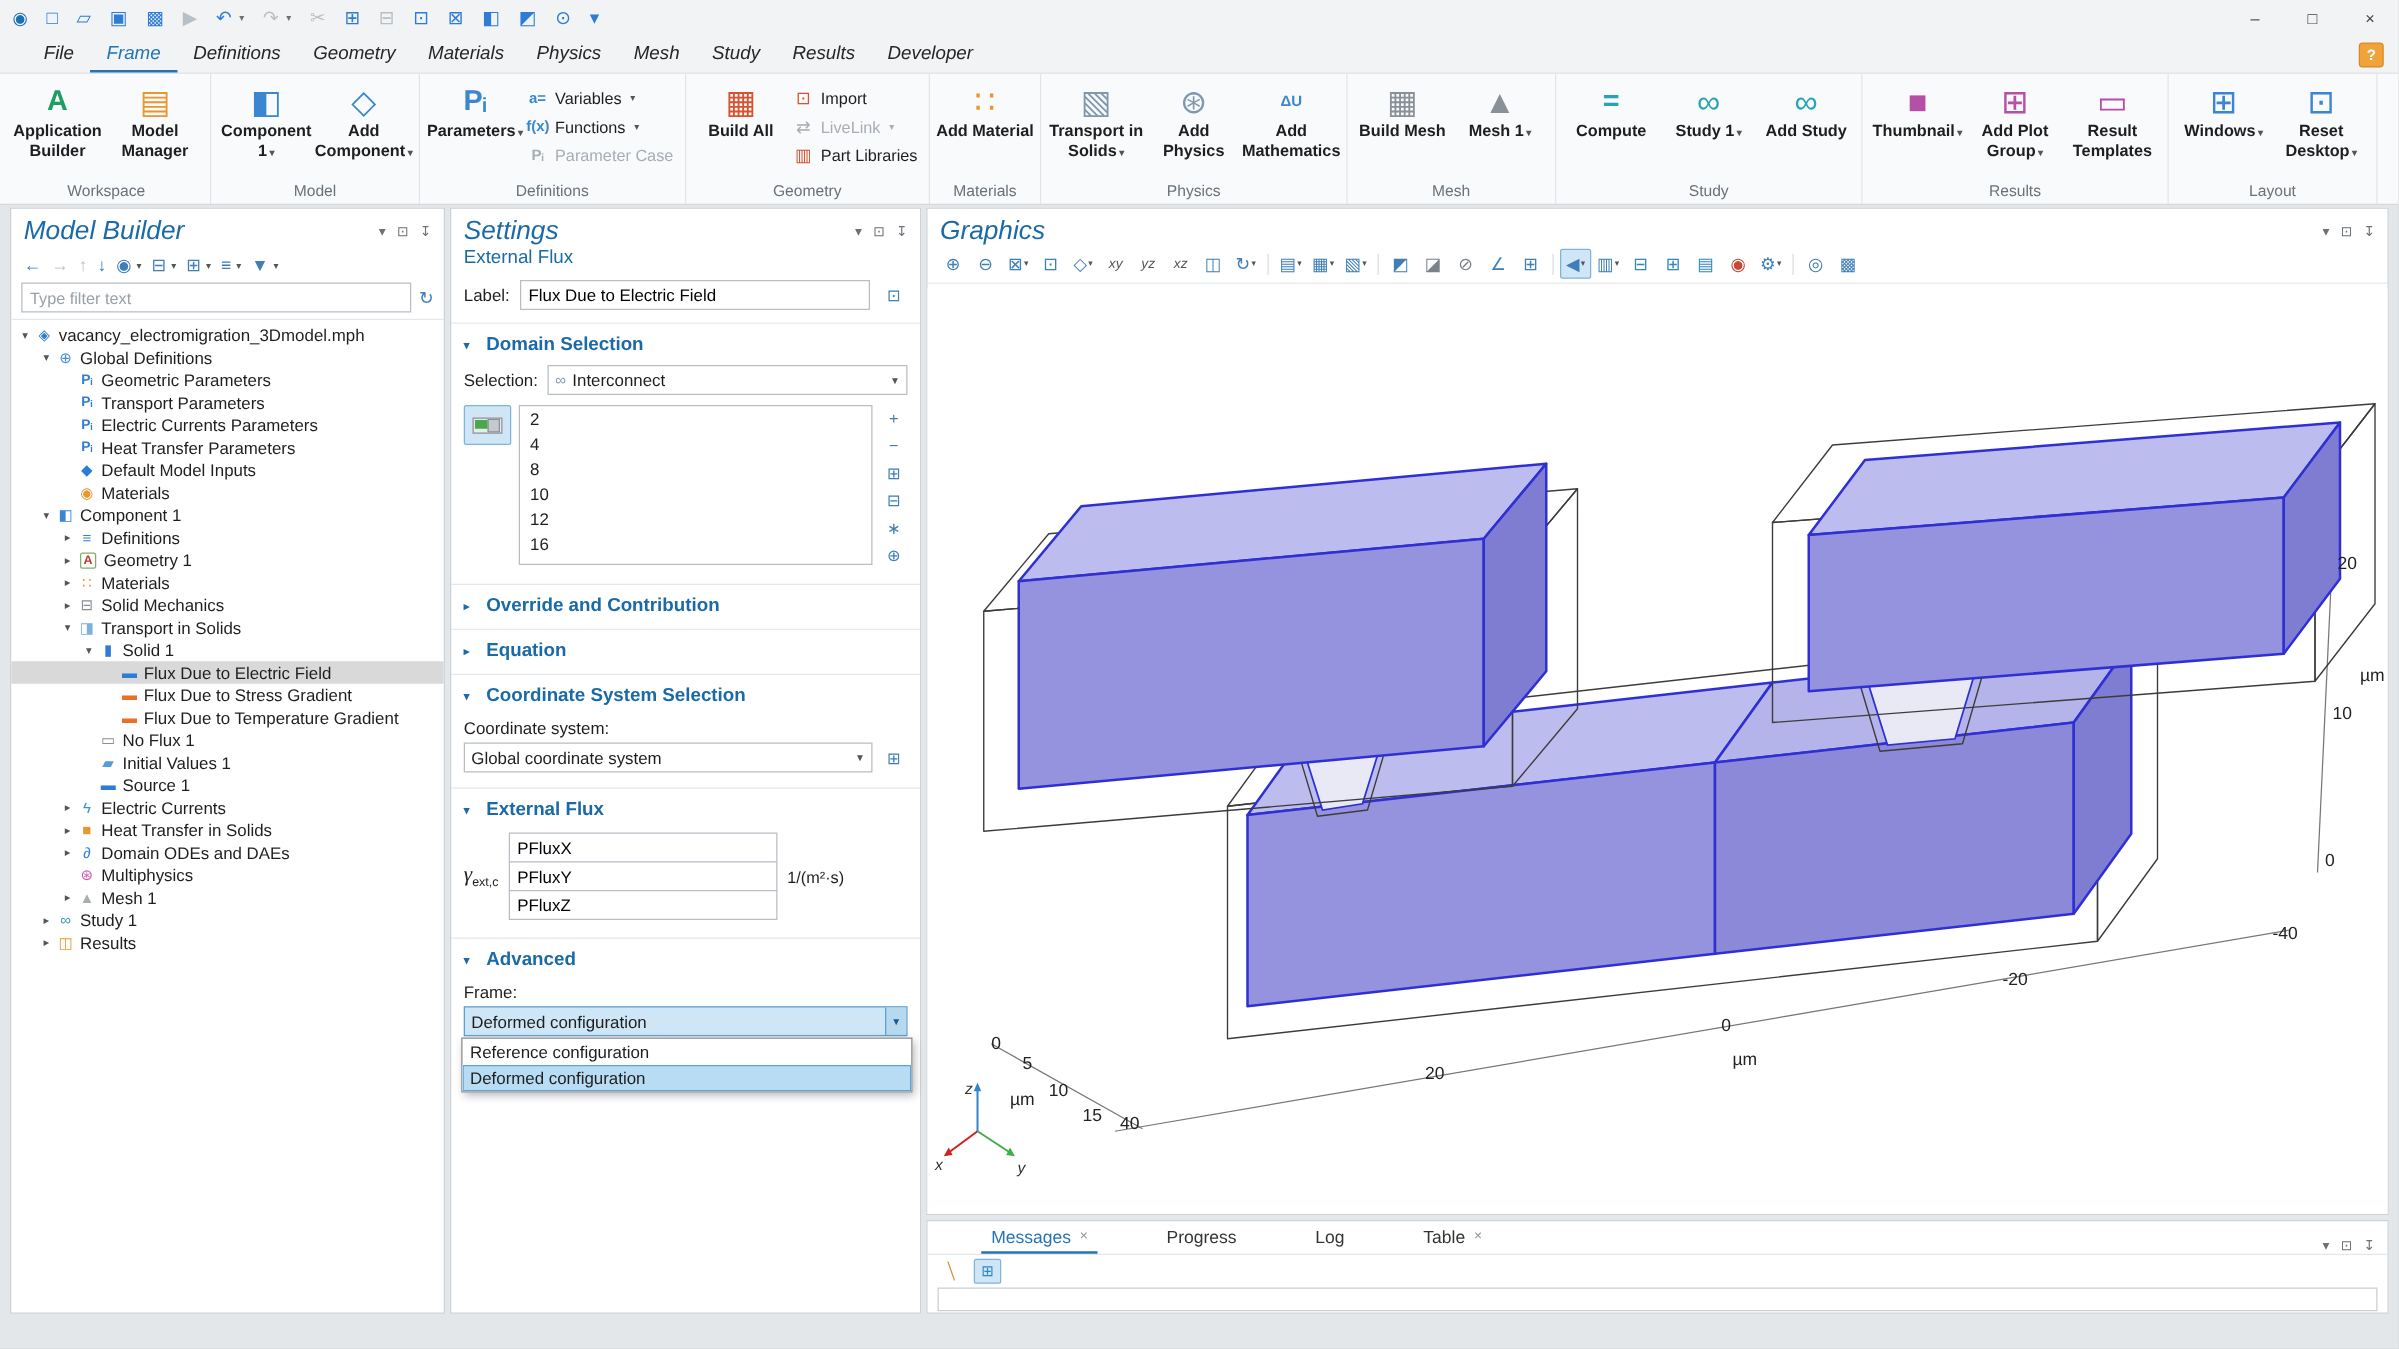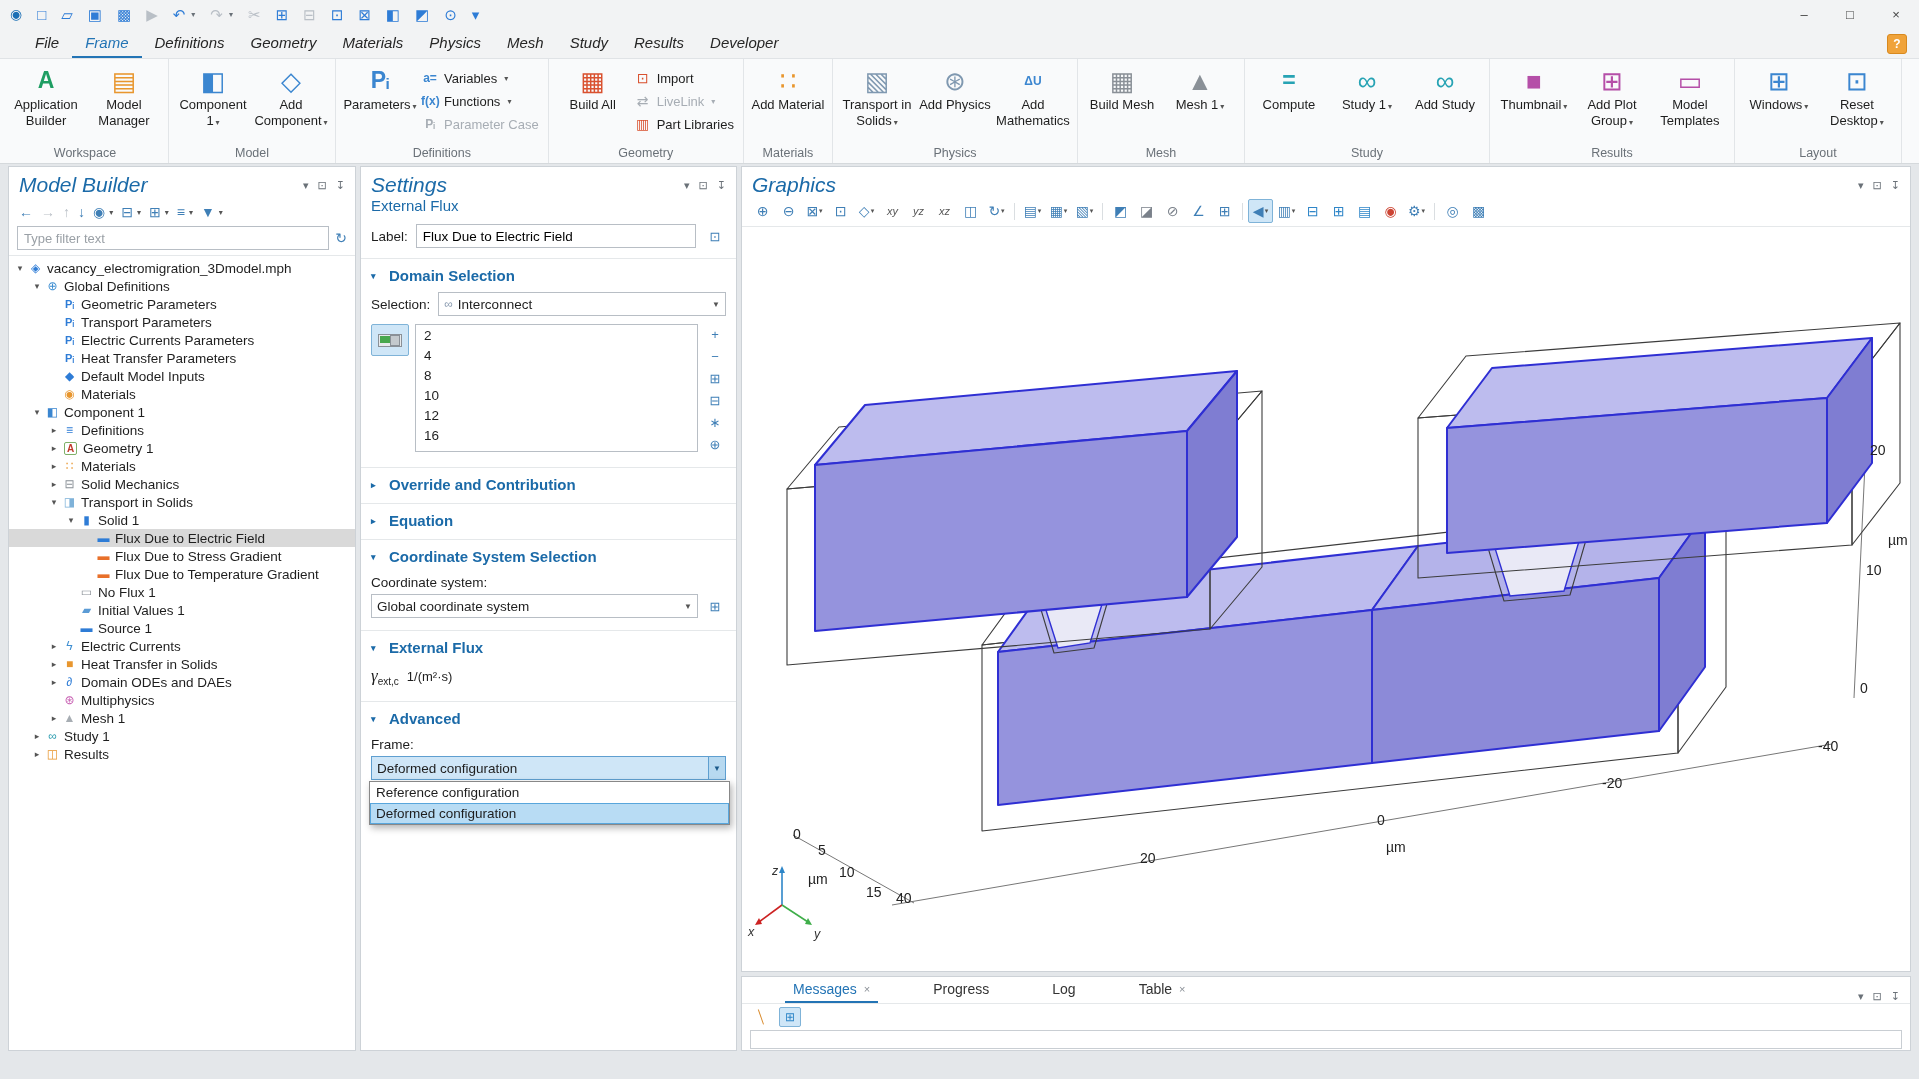--- a/index.html
+++ b/index.html
@@ -19,21 +19,21 @@
   .tab{padding:0 13px;font-size:15px;color:#262626;display:flex;align-items:center;border-bottom:2px solid transparent;font-style:italic;}
   .tab.active{color:#2374b5;border-bottom:2px solid #2374b5;}
   .helpbtn{position:absolute;right:12px;top:6px;width:18px;height:18px;background:#f0a33a;border:1px solid #d8891f;border-radius:3px;color:#fff;font-size:12px;font-weight:bold;display:flex;align-items:center;justify-content:center;}
   
   .ribbon{height:104px;background:#f9fafb;border-bottom:1px solid #d5d9dc;display:flex;align-items:stretch;padding:0 2px;}
   .rgroup{display:flex;flex-direction:column;padding:0 5px;border-right:1px solid #e2e5e8;}
   .rgroup-items{flex:1;display:flex;align-items:flex-start;}
   .rgroup-label{text-align:center;font-size:12.5px;color:#6a7178;padding:1px 0 3px;}
   .rbig{width:78px;display:flex;flex-direction:column;align-items:center;text-align:center;font-size:13px;line-height:15.5px;padding-top:5px;}
   .rbig .ricon{height:33px;display:flex;align-items:center;justify-content:center;font-size:26px;line-height:1;}
-  .rbig .rlabel{white-space:normal;}
+  .rbig .rlabel{white-space:normal;font-weight:bold;}
   .rcol{display:flex;flex-direction:column;gap:5px;padding:10px 4px 0 2px;}
   .rsmall{display:flex;align-items:center;gap:5px;font-size:13px;height:18px;white-space:nowrap;}
   .rsmall .ricon-s{font-size:14px;width:18px;text-align:center;}
   .caret{font-size:8px;color:#555;margin-left:2px;}
   .disabled, .disabled *{color:#a7adb4 !important;}
   .ic-green{color:#1f9e63;}.ic-orange{color:#e8962e;}.ic-blue{color:#3b86d0;}.ic-red{color:#d9512f;}
   .ic-steel{color:#7f98b0;}.ic-gray{color:#a7adb4;}.ic-gray2{color:#8a9097;}.ic-teal{color:#27a3b4;}.ic-magenta{color:#b54fa8;}
   .ic-letter{font-size:23px !important;font-weight:bold;}
   .ic-letter-sm{font-size:12px !important;font-weight:bold;}
   
@@ -314,21 +314,21 @@
           <div class="rbig">
             <div class="ricon ic-magenta">■</div>
             <div class="rlabel">Thumbnail<span class="caret">▾</span></div>
           </div>
           <div class="rbig">
             <div class="ricon ic-magenta">⊞</div>
             <div class="rlabel">Add Plot Group<span class="caret">▾</span></div>
           </div>
           <div class="rbig">
             <div class="ricon ic-magenta">▭</div>
-            <div class="rlabel">Model Templates</div>
+            <div class="rlabel">Result Templates</div>
           </div>
         </div>
         <div class="rgroup-label">Results</div>
       </div>
       <div class="rgroup">
         <div class="rgroup-items">
           <div class="rbig">
             <div class="ricon ic-blue">⊞</div>
             <div class="rlabel">Windows<span class="caret">▾</span></div>
           </div>
@@ -589,20 +589,25 @@
       <span class="sqbtn">⊞</span>
     </div>
 
     <div class="divider"></div>
     <div class="sechead">
       <span class="chev">▾</span>
       <span>External Flux</span>
     </div>
     <div class="fluxwrap">
       <span class="fluxsym"><i>γ</i><sub>ext,c</sub></span>
+      <div class="fluxfields" id="flux-fields">
+          <input value="PFluxX" style="">
+          <input value="PFluxY" style="">
+          <input value="PFluxZ" style="">
+        </div>
       <span class="fluxunit">1/(m²·s)</span>
     </div>
 
     <div class="divider"></div>
     <div class="sechead">
       <span class="chev">▾</span>
       <span>Advanced</span>
     </div>
     <div class="capline">Frame:</div>
     <div class="framewrap">

